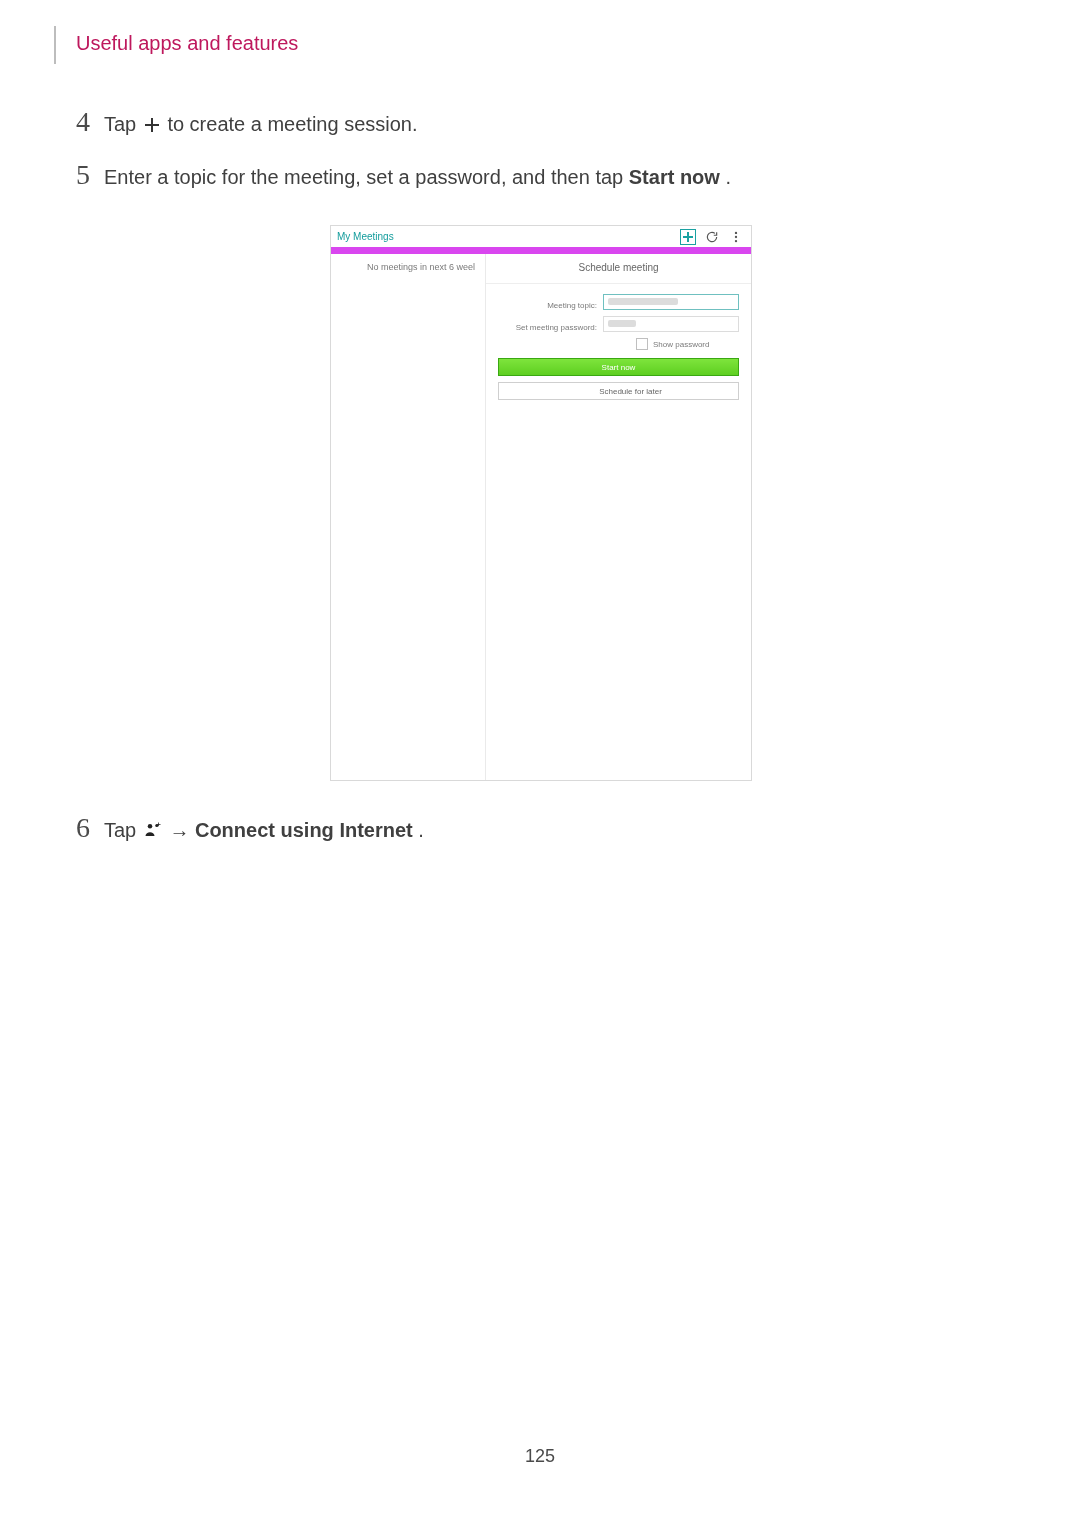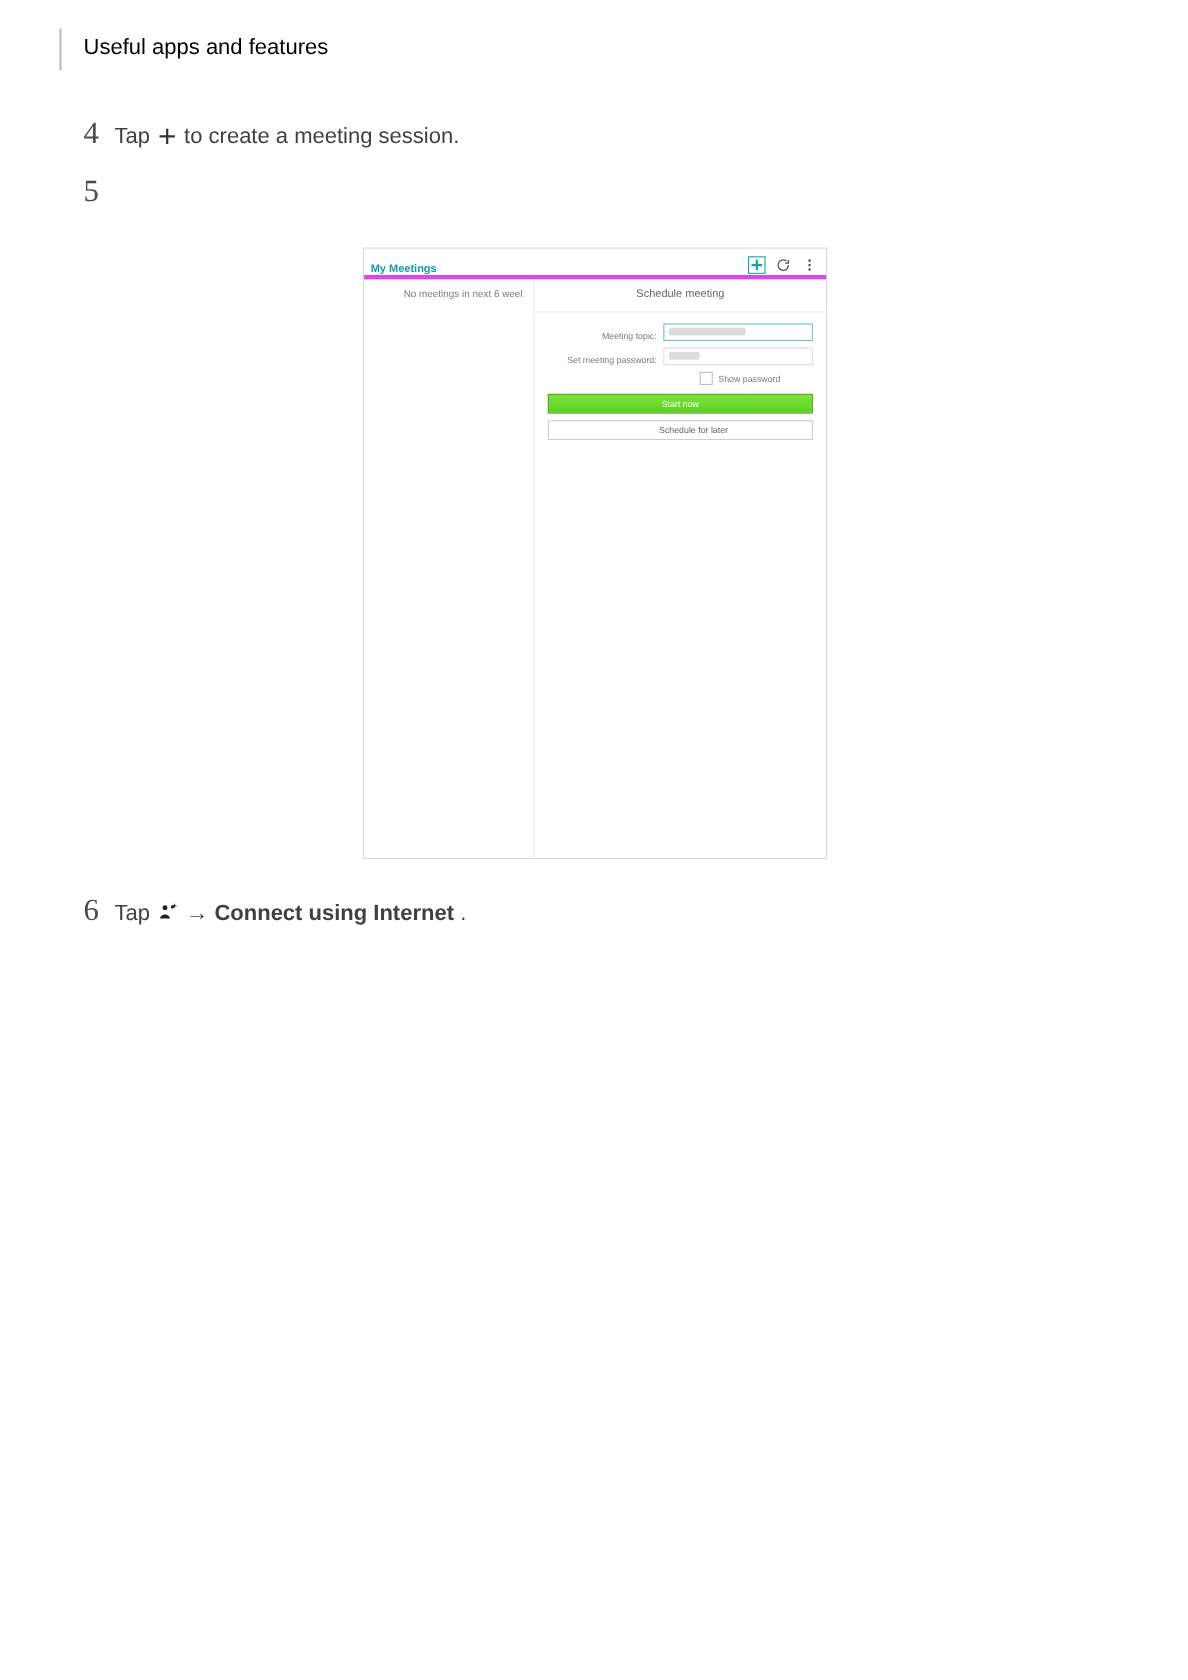--- a/index.html
+++ b/index.html
@@ -23,21 +23,21 @@
     top: 26px;
     height: 38px;
     width: 2px;
     background: #bdbdbd;
   }
   .header-title {
     position: absolute;
     left: 76px;
     top: 32px;
     font-size: 20px;
-    color: #000000;
+    color: #be185d;
     font-family: "Segoe UI", Arial, sans-serif;
   }
   
   .steps {
     position: absolute;
     left: 76px;
     top: 106px;
     width: 900px;
   }
   .step {
@@ -71,26 +71,25 @@
     left: 330px;
     top: 225px;
     width: 422px;
     height: 556px;
     border: 1px solid #d9d9d9;
     box-sizing: border-box;
     background: #fff;
   }
   .shot-topbar {
     height: 28px;
-    border-bottom: 4px solid #d946ef;
-    display: flex;
-    align-items: flex-end;
+    border-bottom: 7px solid #d946ef;
+    display: flex;
+    align-items: center;
     padding: 0 6px;
     box-sizing: border-box;
-    font-weight: bold;
   }
   .shot-title {
     font-size: 10px;
     color: #139c9c;
     flex: 1;
   }
   .shot-icon {
     width: 18px;
     height: 18px;
     display: flex;
@@ -204,20 +203,25 @@
           <svg viewBox="0 0 16 16">
               <path d="M7 1h2v14H7zM1 7h14v2H1z" fill="#333"></path>
             </svg>
         </span>
         <span> to create a meeting session.</span>
       </div>
     </div>
 
     <div class="step">
       <div class="step-num">5</div>
+      <div class="step-text">
+        <span>Enter a topic for the meeting, set a password, and then tap </span>
+        <b>Start now</b>
+        <span>.</span>
+      </div>
     </div>
   </div>
 
   <div class="shot">
     <div class="shot-topbar">
       <div class="shot-title">My Meetings</div>
       <div class="shot-icon">
         <div class="plus-box">
           <svg width="10" height="10" viewBox="0 0 10 10">
               <path d="M4 0h2v10H4zM0 4h10v2H0z" fill="#1aa1a1"></path>
@@ -283,13 +287,14 @@
               <path d="M19 4V2h1v2h2v1h-2v2h-1V5h-2V4h2z"></path>
             </g>
           </svg>
       </span>
       <span> → </span>
       <b>Connect using Internet</b>
       <span>.</span>
     </div>
   </div>
 
+  <div class="page-num">125</div>
 </div>
 
 </body></html>

